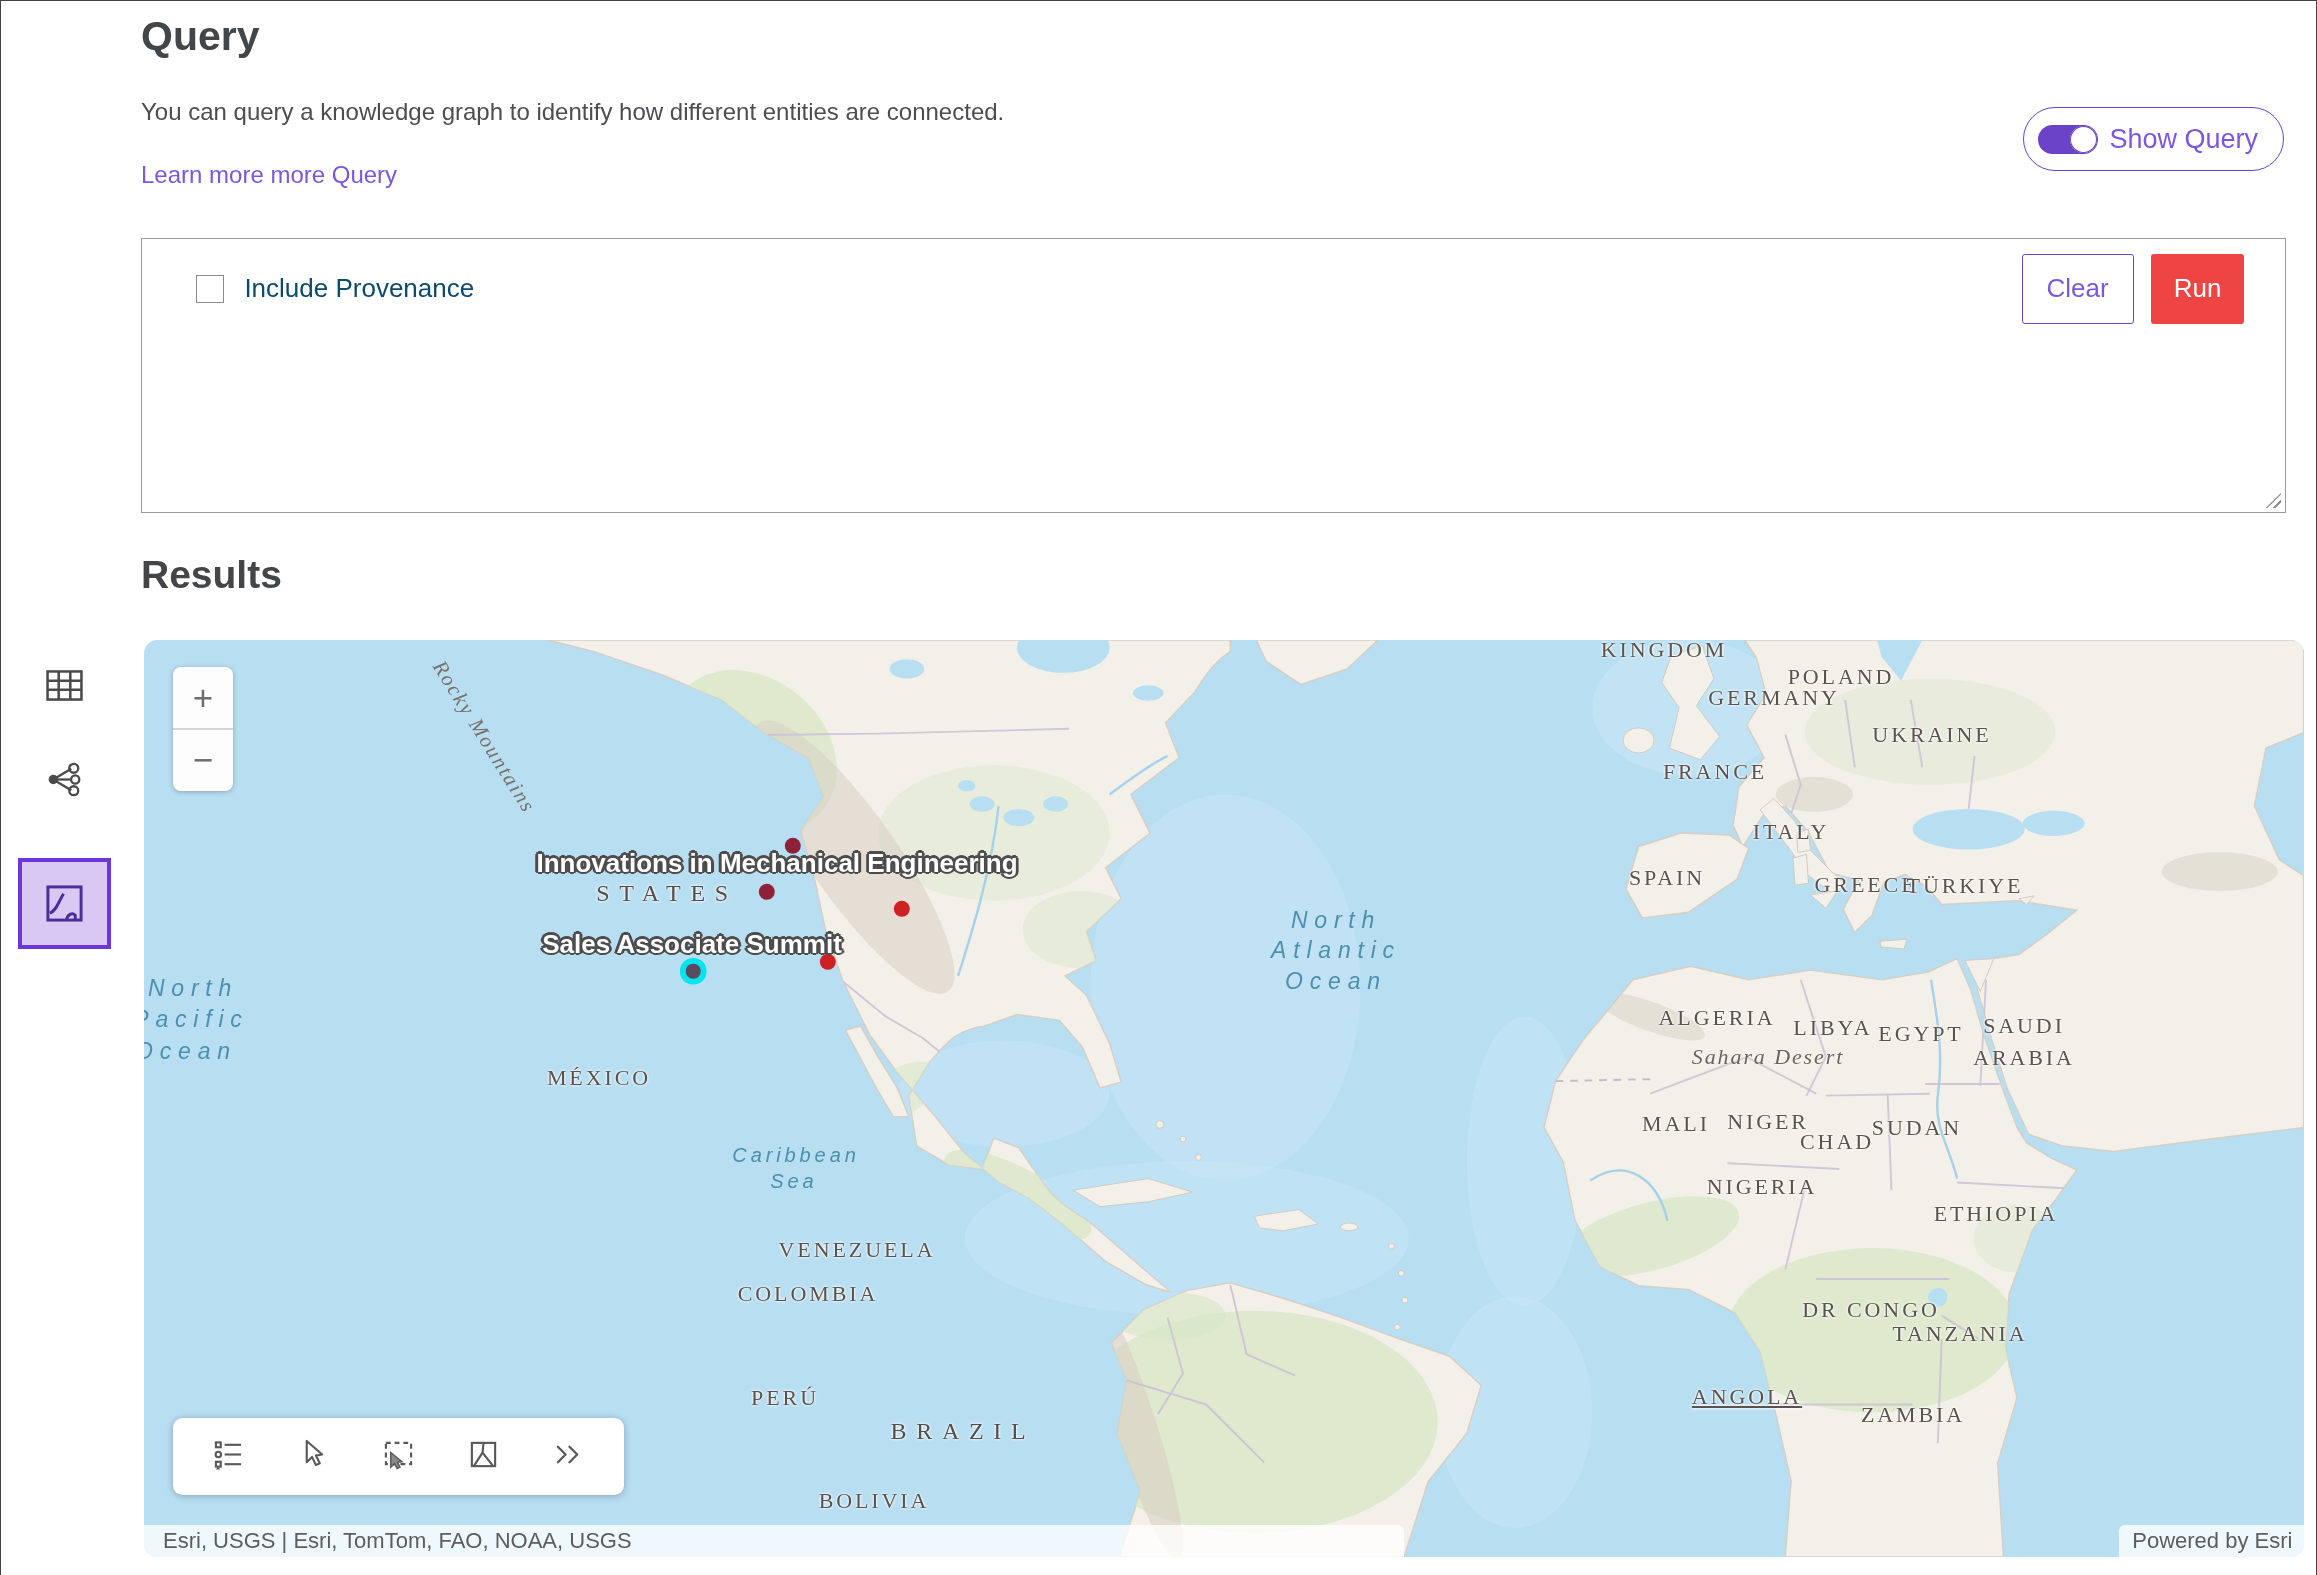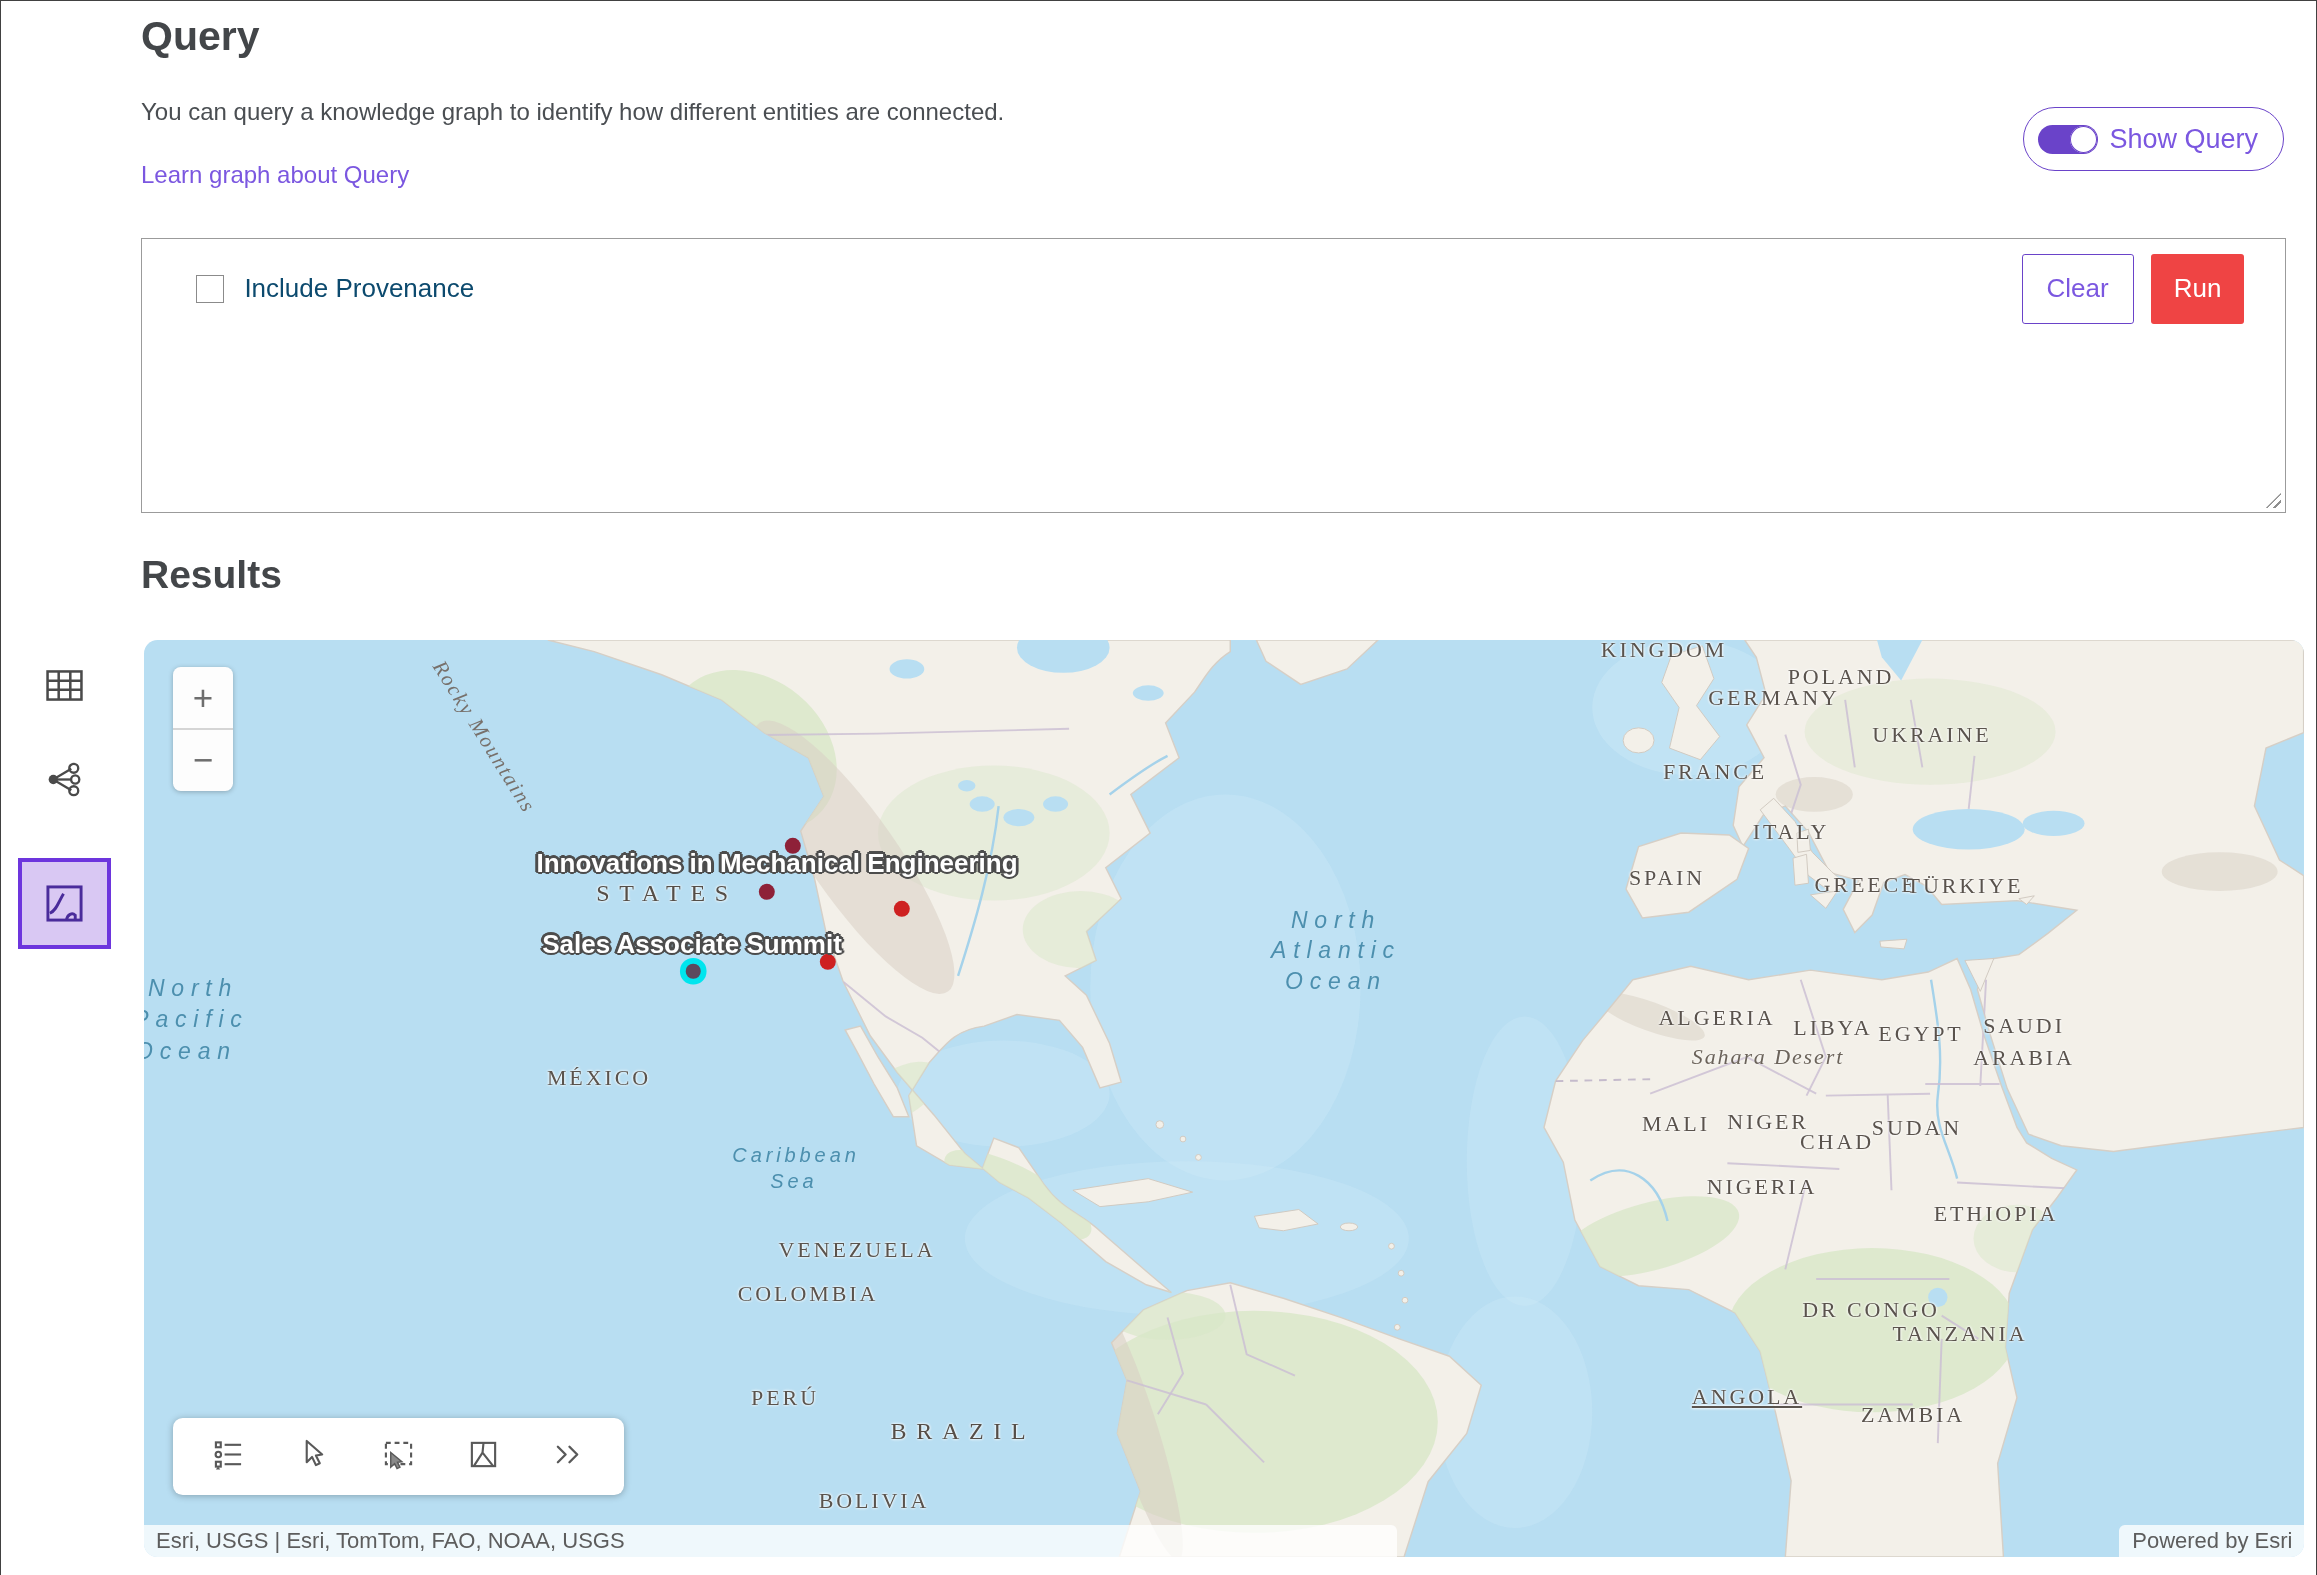--- a/index.html
+++ b/index.html
@@ -85,32 +85,32 @@
   .zoomdiv{height:1.9px;background:#d5d5d5;margin:0 0;}
 
   .maptools{position:absolute;left:29px;top:778px;width:451px;height:77px;background:#fff;
        border-radius:9.7px;box-shadow:0 1px 7.7px rgba(0,0,0,.28);display:flex;align-items:center;
        justify-content:space-around;padding:0 13.5px;box-sizing:border-box;}
   .tool{width:42px;height:42px;display:flex;align-items:center;justify-content:center;cursor:pointer;}
 
   .attrib{position:absolute;left:0;bottom:0;width:100%;height:32px;display:flex;align-items:center;
        justify-content:space-between;font-size:22px;color:#5d5d5d;pointer-events:none;}
   .attrib-left{background:rgba(255,255,255,.78);height:100%;display:flex;align-items:center;
-       padding:0 772px 0 12px;border-top-right-radius:5.8px;}
+       padding:0 772px 0 19px;border-top-right-radius:5.8px;}
   .attrib-right{background:rgba(255,255,255,.78);height:100%;display:flex;align-items:center;
        padding:0 11.6px 0 13.5px;border-top-left-radius:5.8px;}
 </style>
 </head>
 <body>
 
 <div class="page">
 
   <div class="h1">Query</div>
   <div class="desc">You can query a knowledge graph to identify how different entities are connected.</div>
-  <div class="learn-link">Learn graph about Query</div>
+  <div class="learn-link">Learn more more Query</div>
 
   <div class="pill">
     <div class="switch">
         <div class="knob"></div>
       </div>
     <div class="pill-label">Show Query</div>
   </div>
 
   <div class="qbox">
     <div class="resize-handle"></div>

